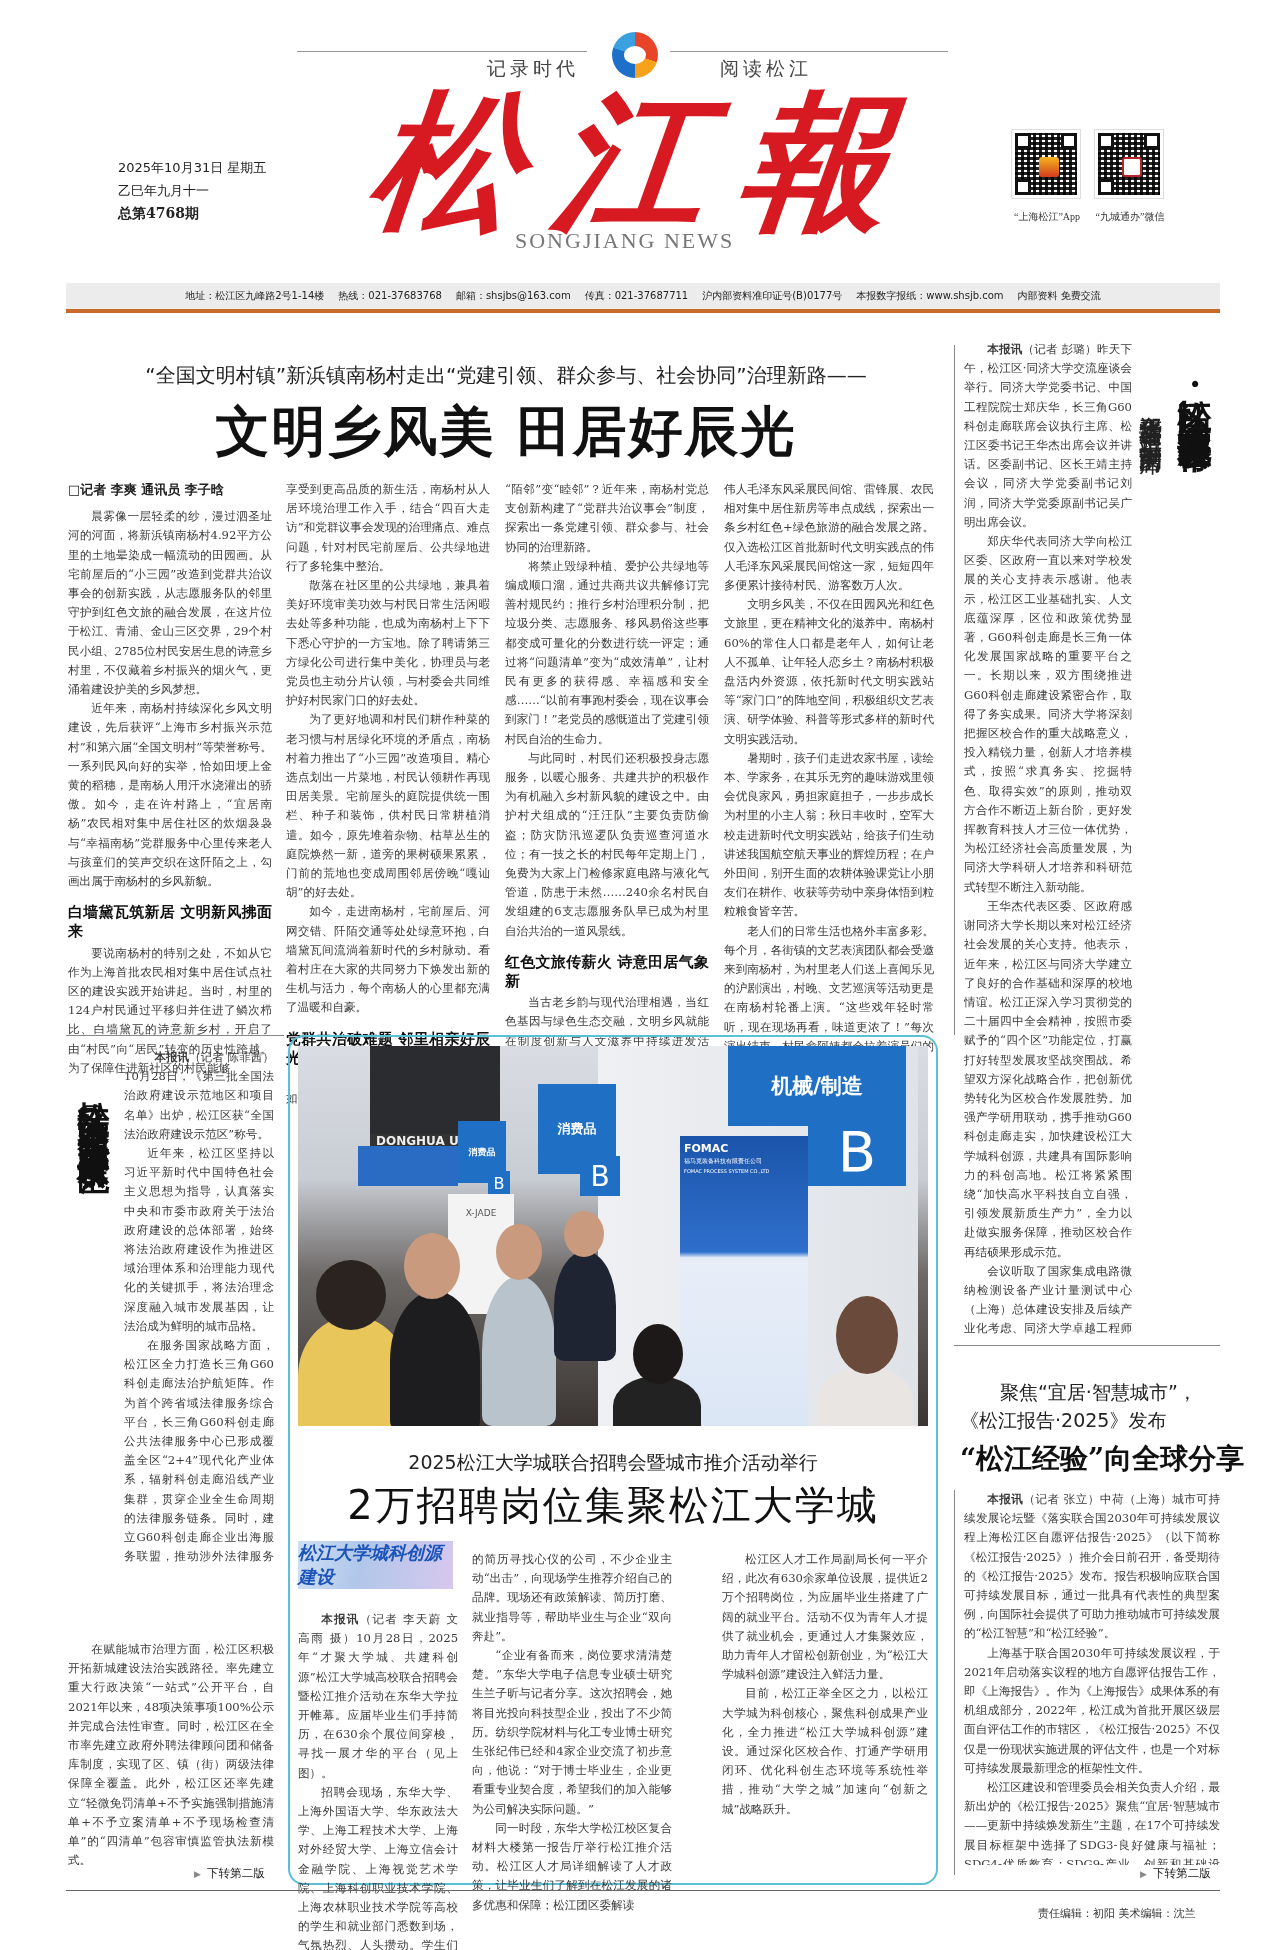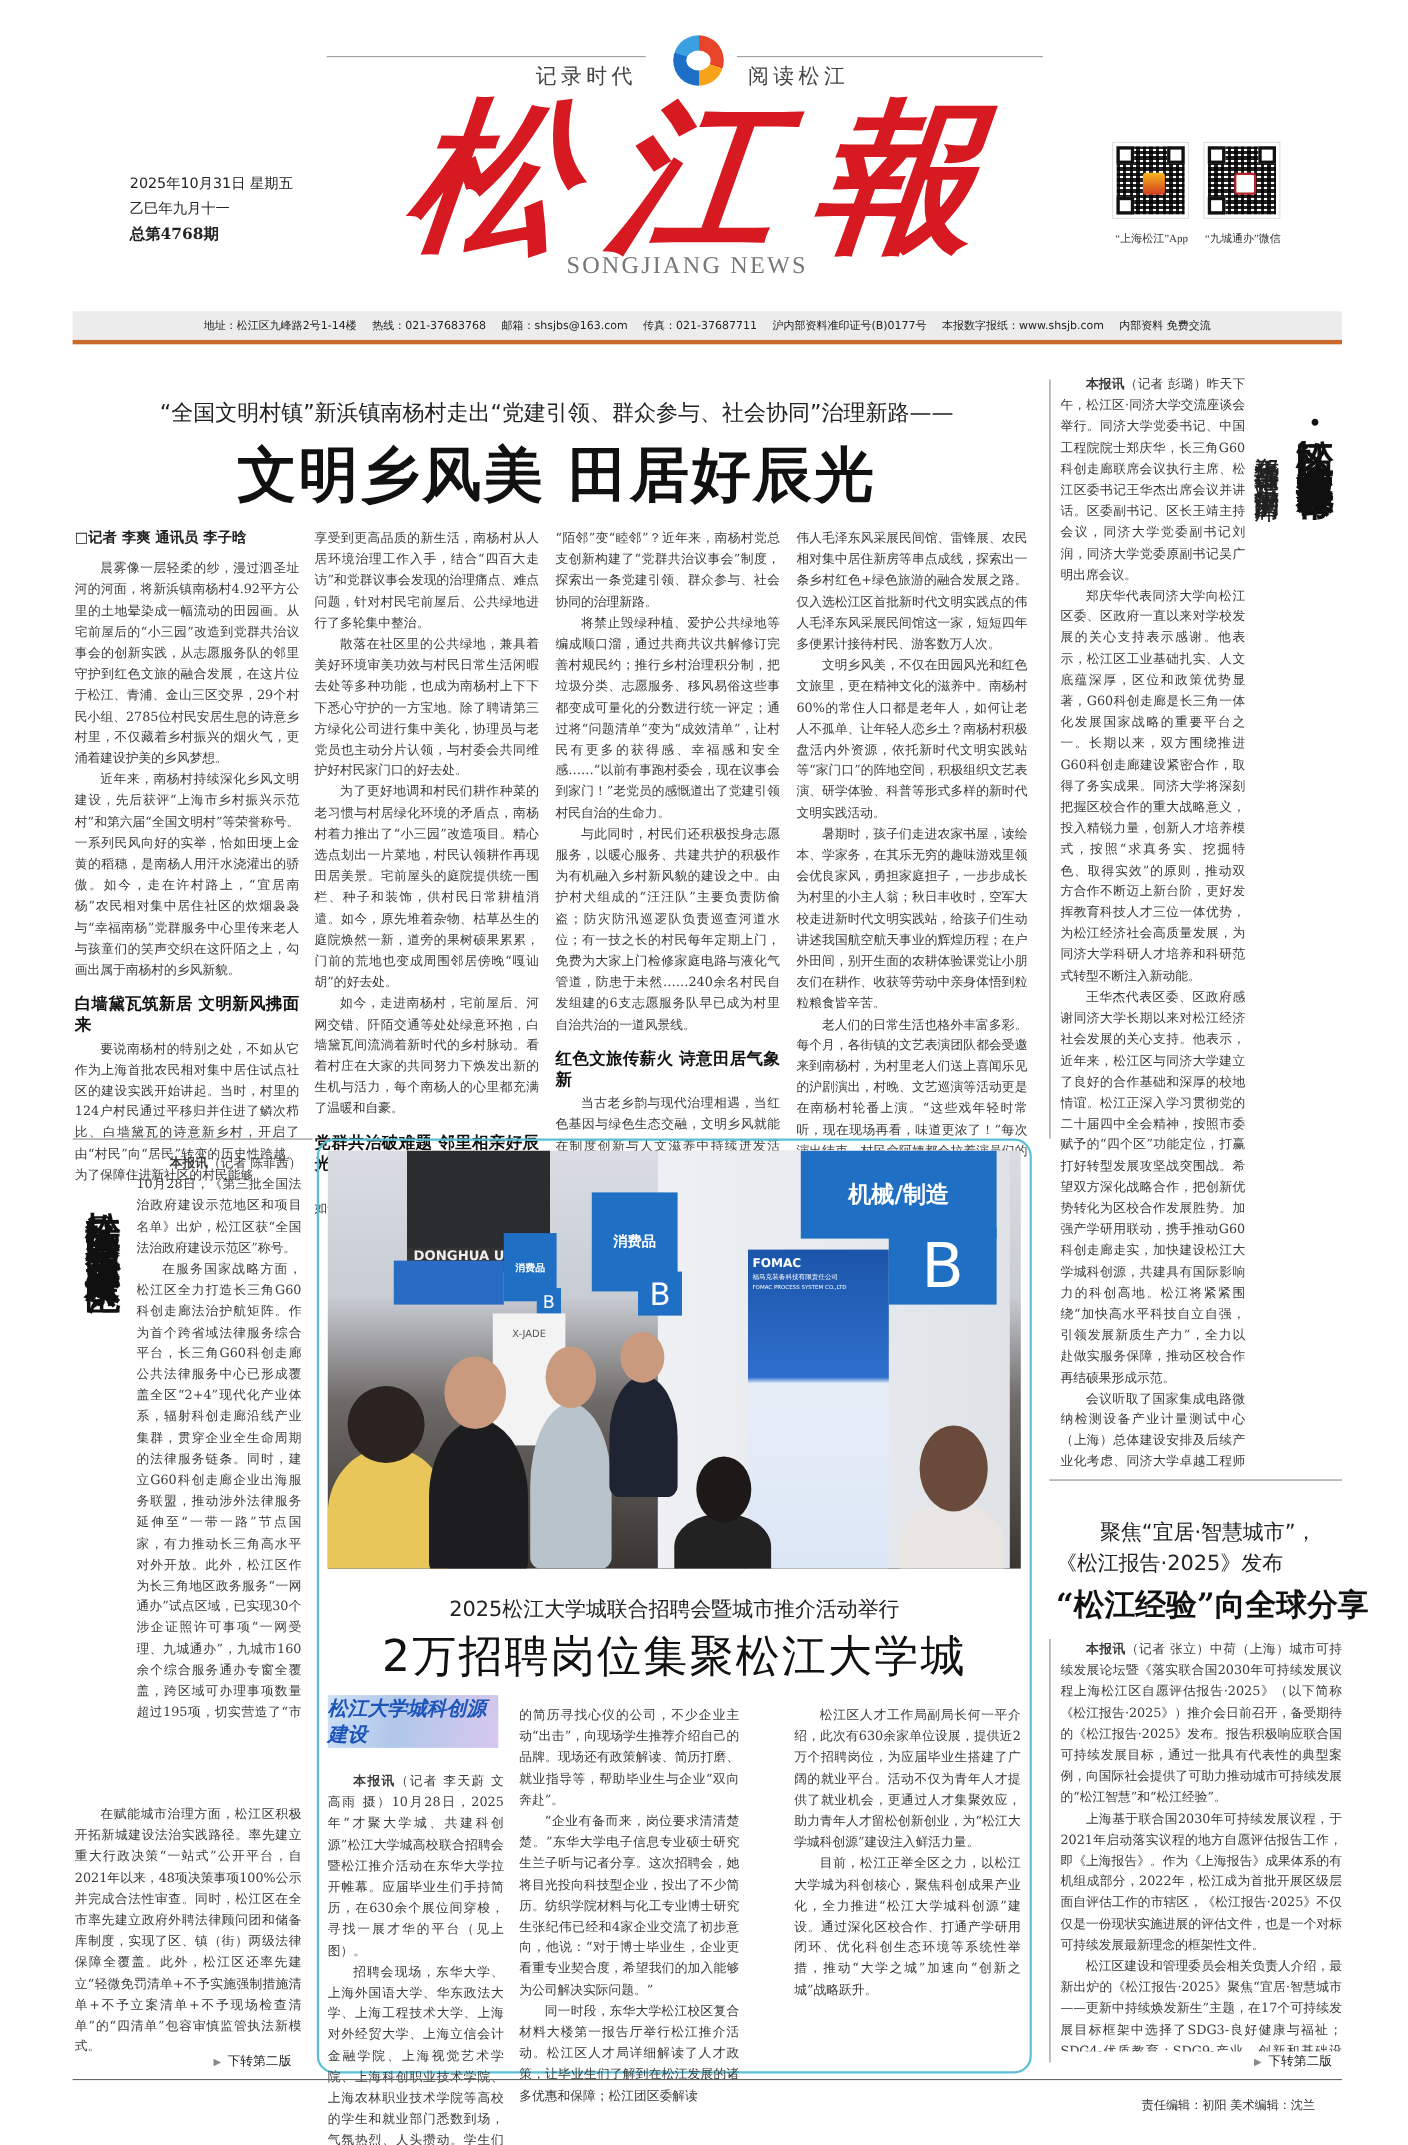--- a/index.html
+++ b/index.html
@@ -63,21 +63,21 @@
   .cont .tri { color: #888; font-size: 9px; margin-right: 6px; }
   .footer-editors { font-family: "DejaVu Sans", sans-serif; font-size: 11px; color: #333; }
 </style>
 </head>
 <body>
 
 <div class="abs slogan-line" style="left:297px; top:51px; width:290px;"></div>
 <div class="abs slogan" style="left:487px; top:56px;">记录时代</div>
 <div class="abs logo-mark" style="left:612px; top:32px;"></div>
 <div class="abs slogan-line" style="left:670px; top:51px; width:278px;"></div>
-<div class="abs slogan" style="left:680px; top:56px;">阅读松江</div>
+<div class="abs slogan" style="left:720px; top:56px;">阅读松江</div>
 
 <div class="abs title-cn" style="left:372px; top:86px;">松江報</div>
 <div class="abs title-en" style="left:515px; top:228px;">SONGJIANG NEWS</div>
 
 <div class="abs dateinfo" style="left:118px; top:156px;">
   <div>2025年10月31日  星期五</div>
   <div>乙巳年九月十一</div>
   <div class="issue">总第4768期</div>
 </div>
 
@@ -158,20 +158,21 @@
 <div class="abs vtitle" style="left:1172px; top:372px; font-size:34px; letter-spacing:2px;">松江区·同济大学交流座谈会举行</div>
 <div class="abs vsub" style="left:1136px; top:398px; font-size:23px; letter-spacing:1px;">郑庆华王华杰讲话  王靖主持  刘润吴广明出席</div>
 
 <div class="abs hrule" style="left:954px; top:1345px; width:266px;"></div>
 
 <div class="abs hrule" style="left:66px; top:1035px; width:218px;"></div>
 <div class="abs vtitle" style="left:72px; top:1076px; font-size:32px; letter-spacing:4px;">松江区荣膺『全国法治政府建设示范区』</div>
 <div class="abs bodytext" style="left:124px; top:1048px; width:150px; height:520px; overflow:hidden;">
   <p style="text-indent:0; text-align:right;"><span class="lead">本报讯</span><span>（记者  陈菲茜）</span></p>
   <p style="text-indent:0">10月28日，《第三批全国法治政府建设示范地区和项目名单》出炉，松江区获“全国法治政府建设示范区”称号。</p>
+  <p>近年来，松江区坚持以习近平新时代中国特色社会主义思想为指导，认真落实中央和市委市政府关于法治政府建设的总体部署，始终将法治政府建设作为推进区域治理体系和治理能力现代化的关键抓手，将法治理念深度融入城市发展基因，让法治成为鲜明的城市品格。</p>
   <p>在服务国家战略方面，松江区全力打造长三角G60科创走廊法治护航矩阵。作为首个跨省域法律服务综合平台，长三角G60科创走廊公共法律服务中心已形成覆盖全区“2+4”现代化产业体系，辐射科创走廊沿线产业集群，贯穿企业全生命周期的法律服务链条。同时，建立G60科创走廊企业出海服务联盟，推动涉外法律服务延伸至“一带一路”节点国家，有力推动长三角高水平对外开放。此外，松江区作为长三角地区政务服务“一网通办”试点区域，已实现30个涉企证照许可事项“一网受理、九城通办”，九城市160余个综合服务通办专窗全覆盖，跨区域可办理事项数量超过195项，切实营造了“市场化、法治化、国际化”营商环境。</p>
 </div>
 <div class="abs bodytext" style="left:68px; top:1640px; width:206px; height:225px; overflow:hidden;">
   <p>在赋能城市治理方面，松江区积极开拓新城建设法治实践路径。率先建立重大行政决策“一站式”公开平台，自2021年以来，48项决策事项100%公示并完成合法性审查。同时，松江区在全市率先建立政府外聘法律顾问团和储备库制度，实现了区、镇（街）两级法律保障全覆盖。此外，松江区还率先建立“轻微免罚清单+不予实施强制措施清单+不予立案清单+不予现场检查清单”的“四清单”包容审慎监管执法新模式。</p>
 </div>
 <div class="abs cont" style="left:194px; top:1866px;">
   <span class="tri">▶</span><span>下转第二版</span>
 </div>
 
 <div class="abs feature-box" style="left:288px; top:1035px; width:650px; height:850px;"></div>

